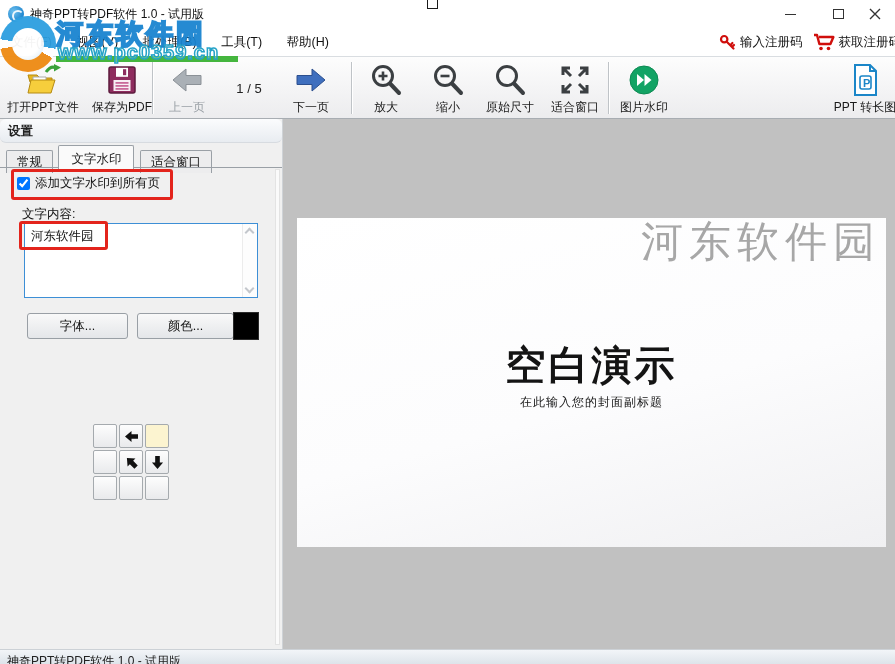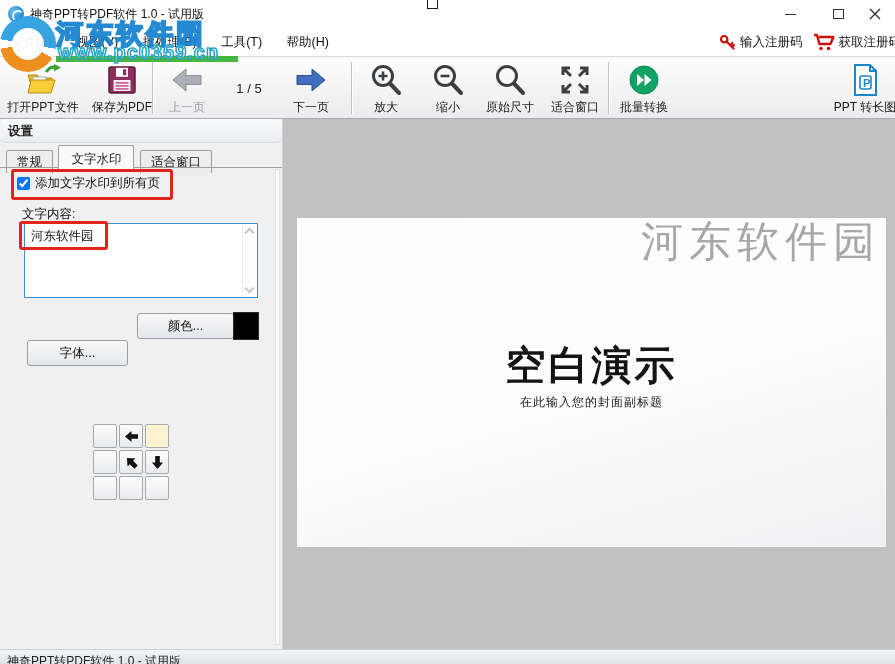--- a/index.html
+++ b/index.html
@@ -85,21 +85,21 @@
   #wm-text { position:absolute; left:6px; top:4px; font-size:12.5px; color:#111; }
   #ta-scroll { position:absolute; right:0; top:0; width:15px; height:73px; background:#fdfdfd;
     border-left:1px solid #ececec; }
   .chev { position:absolute; left:3px; width:7px; height:7px;
     border-left:2px solid #c3c7cc; border-top:2px solid #c3c7cc; }
   .chev.up { top:5px; transform:rotate(45deg); }
   .chev.down { bottom:5px; transform:rotate(225deg); }
 
   .win-btn { position:absolute; height:26px; font-size:12.5px; color:#111;
     background:linear-gradient(180deg,#f9f9f9,#e4e6e9); border:1px solid #999fa5; border-radius:3px; }
-  #btn-font { left:27px; top:194px; width:101px;margin-top:27px; }
+  #btn-font { left:27px; top:194px; width:101px; }
   #btn-color { left:137px; top:194px; width:97px; }
   #color-swatch { position:absolute; left:233px; top:193px; width:26px; height:28px;
     background:#000; border:1px solid #2a2a2a; }
 
   #dir-grid { position:absolute; left:93px; top:305px; display:grid;
     grid-template-columns:repeat(3,24px); grid-template-rows:repeat(3,24px); gap:2px; }
   .gcell { background:linear-gradient(180deg,#fdfdfd,#e9eaec); border:1px solid #a5aaae;
     border-radius:2px; display:flex; align-items:center; justify-content:center; padding:0; }
   .gcell.selected { background:#fcf4d0; }
   .gcell svg { display:block; }
@@ -276,21 +276,21 @@
     <div class="tsep" style="left:608px"></div>
     <button class="tbtn" style="left:613px;width:62px">
       <span class="ticon">
         <svg width="32" height="32" viewBox="0 0 32 32">
             <circle cx="16" cy="16" r="14" fill="#12a364"></circle>
             <circle cx="16" cy="16" r="14" fill="none" stroke="#0d8a53"></circle>
             <path d="M9 10 l7 6 -7 6 z" fill="#fff"></path>
             <path d="M16.5 10 l7 6 -7 6 z" fill="#fff"></path>
           </svg>
       </span>
-      <span>批量转换</span>
+      <span>图片水印</span>
     </button>
     <button class="tbtn" style="left:832px;width:66px">
       <span class="ticon">
         <svg width="28" height="34" viewBox="0 0 28 34">
             <path d="M4 2 h15 l6 6 v24 H4 z" fill="#fff" stroke="#1b86c8" stroke-width="2"></path>
             <path d="M19 2 v6 h6" fill="none" stroke="#1b86c8" stroke-width="2"></path>
             <rect x="9" y="13" width="11" height="13" rx="2" fill="none" stroke="#1b86c8" stroke-width="1.6"></rect>
             <text x="12" y="23.5" font-size="11" font-weight="bold" fill="#1b86c8">P</text>
           </svg>
       </span>

